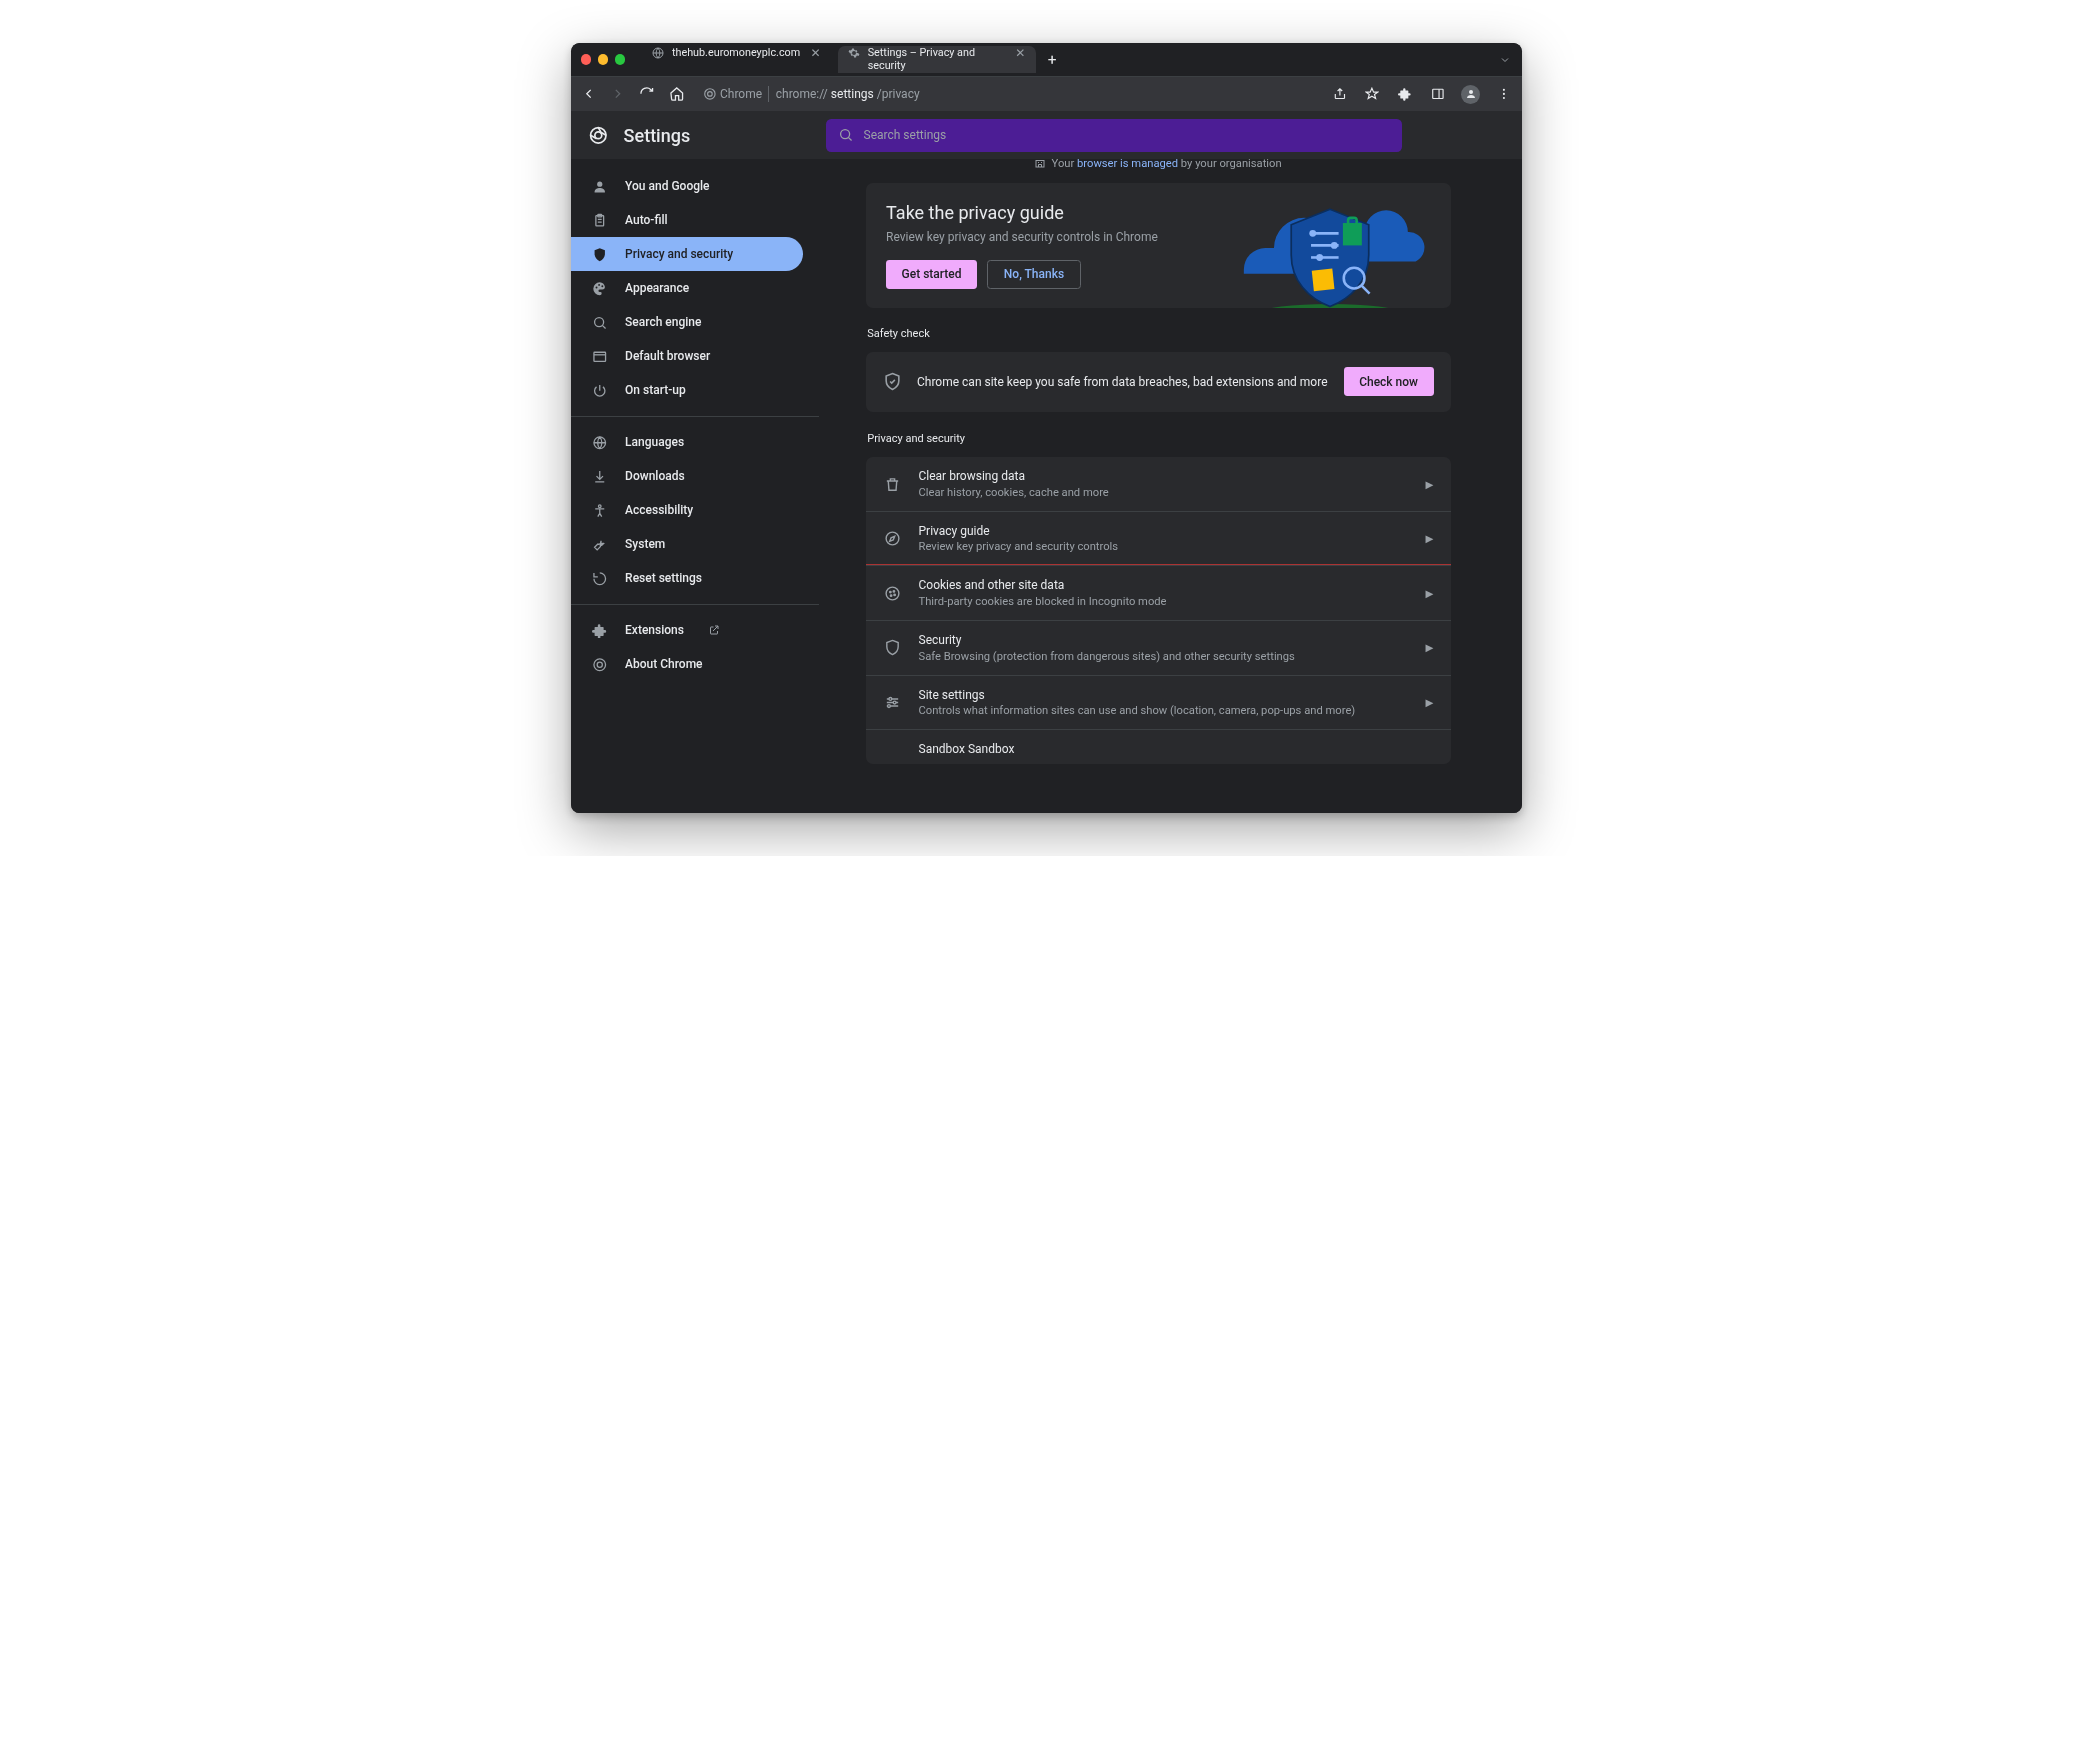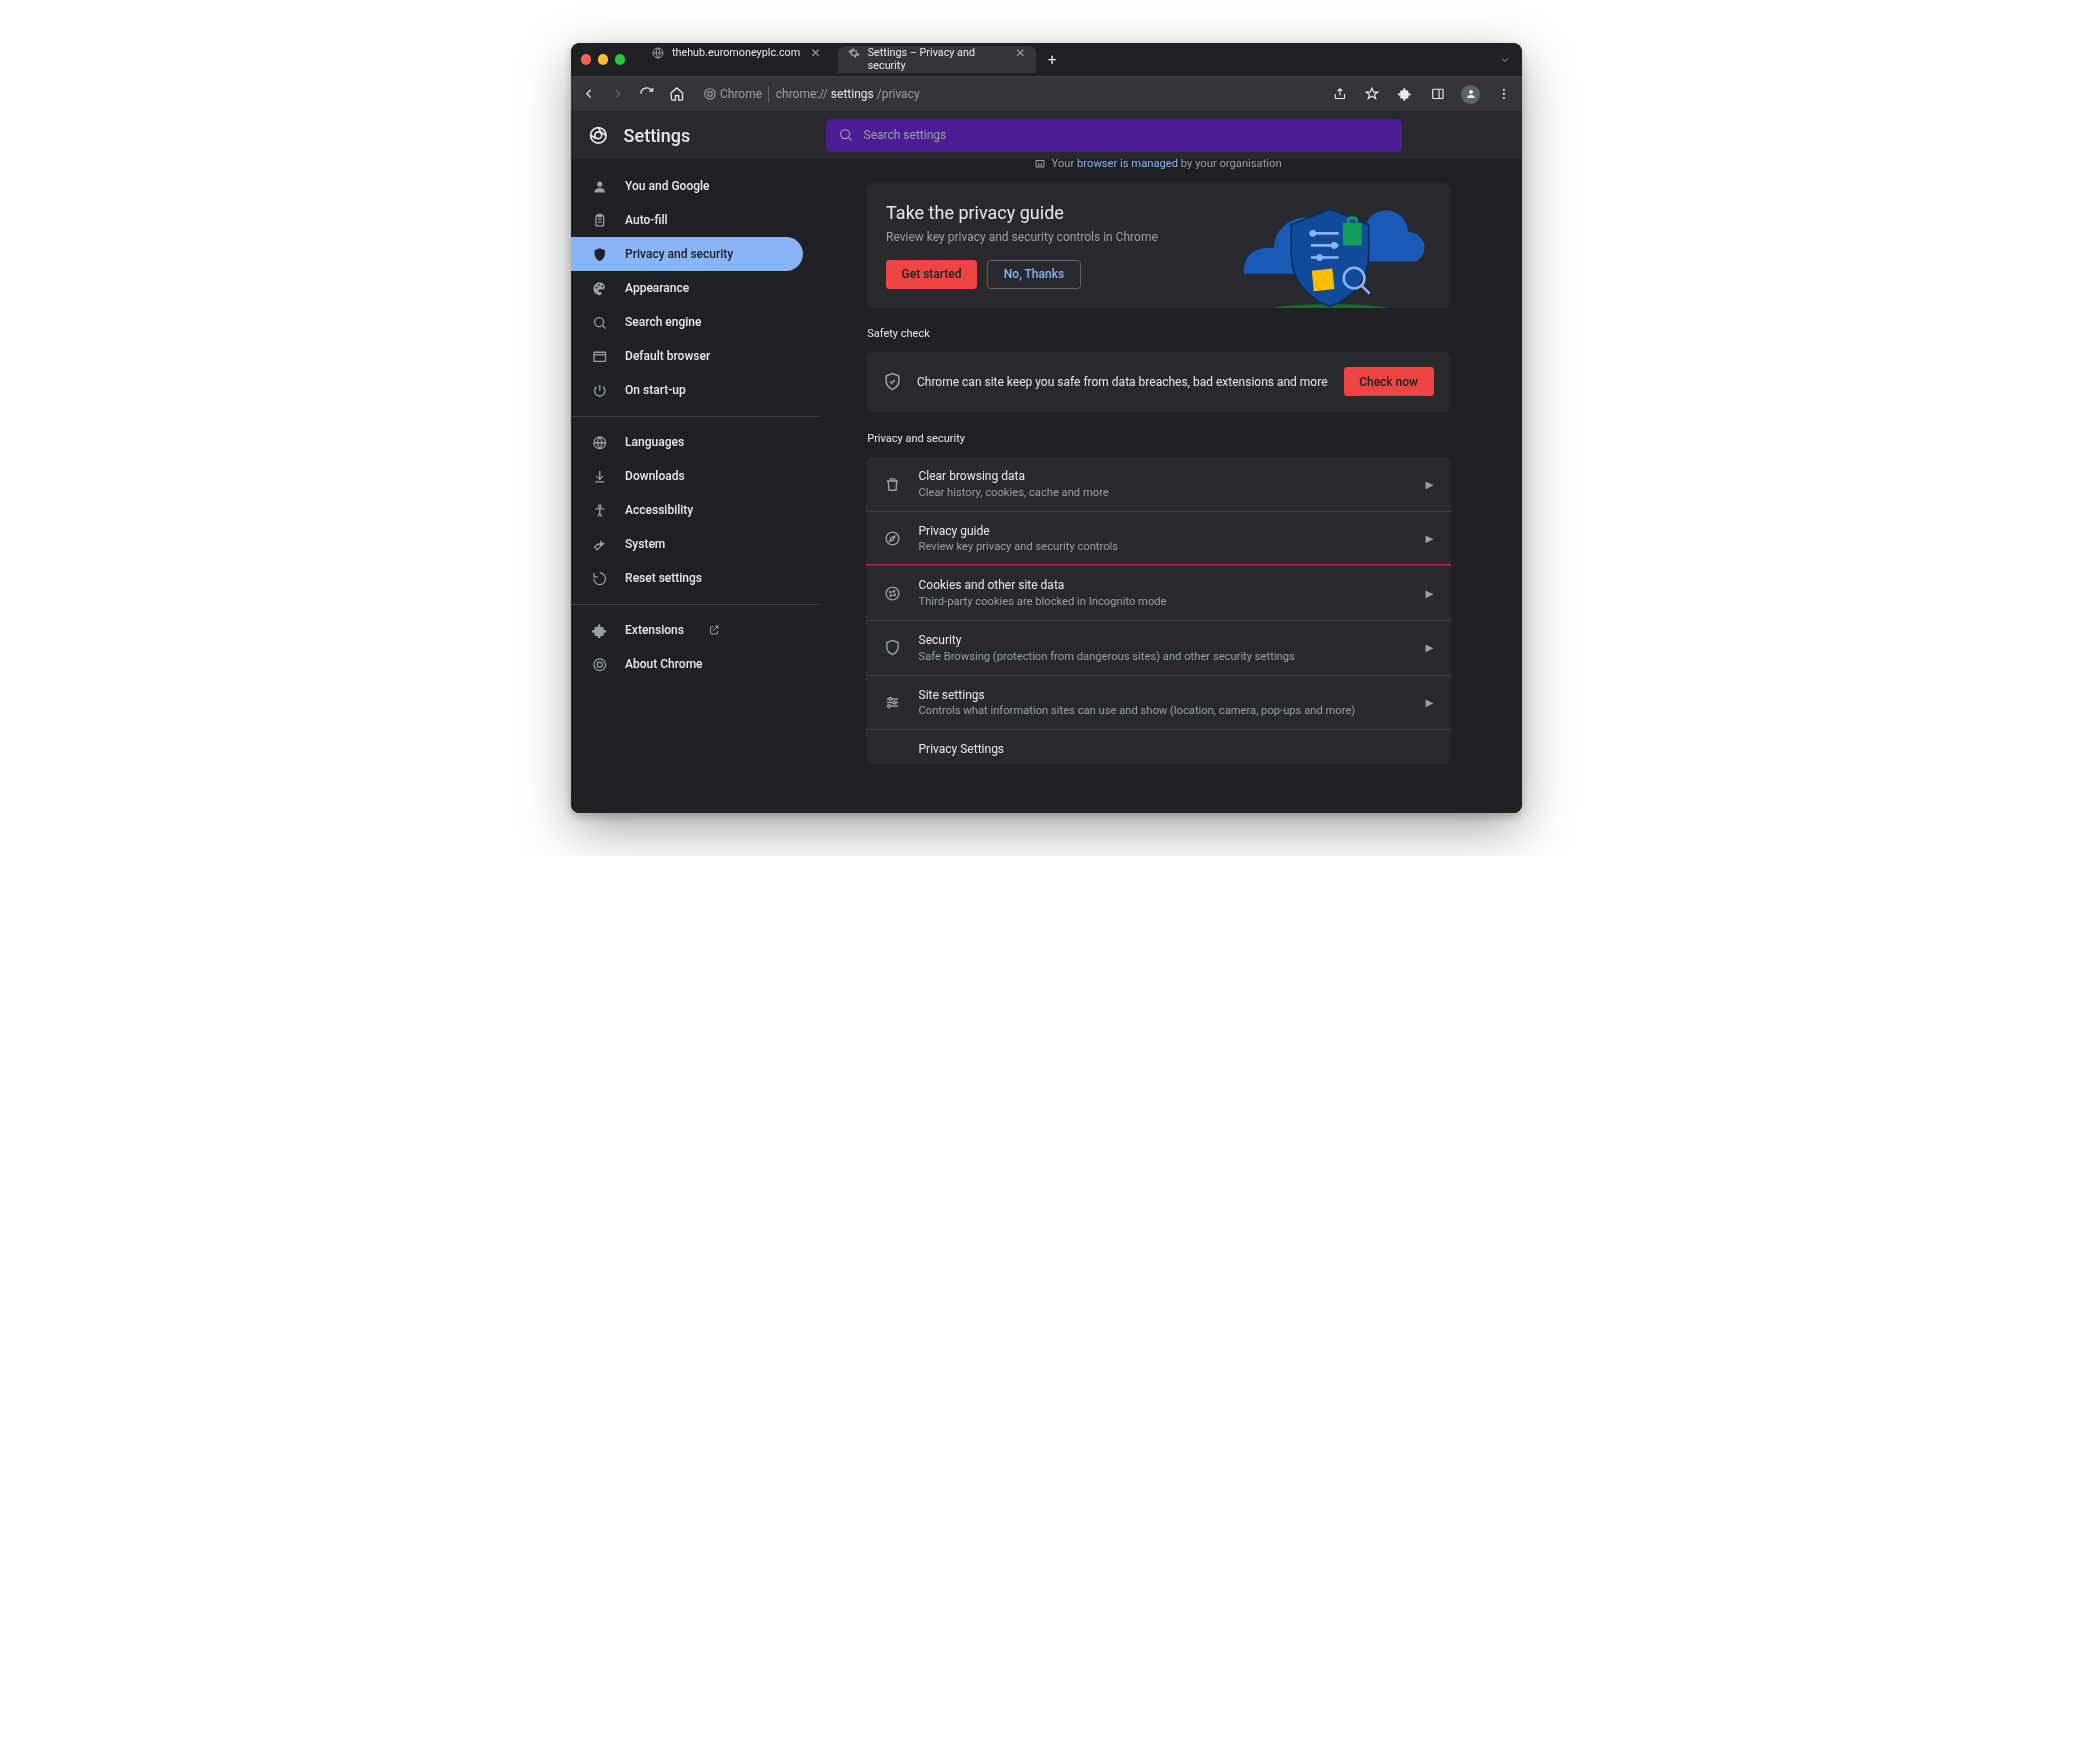--- a/index.html
+++ b/index.html
@@ -49,21 +49,21 @@
   
   .main { flex:1; overflow-y:auto; padding: 0 24px 0 0; }
   .content { width: 585px; margin: 0 auto; }
   .managed { text-align:center; color:#9aa0a6; font-size:11.2px; margin: -1.7px 0 13px; display:flex; justify-content:center; gap:5.2px; align-items:flex-start;}
   .managed a { color:#8ab4f8; text-decoration:none; }
   .card { background:#292a2d; border-radius:6.9px; padding:19px 20.6px; margin-bottom:19px; position:relative; overflow:hidden;}
   .card h2 { color:#e8eaed; font-size:18px; font-weight:400; margin-bottom:6.9px;}
   .card p { color:#9aa0a6; font-size:12px; margin-bottom:15.5px;}
   .btn-row { display:flex; gap:10.3px; }
   .btn { height:29px; padding:0 15.5px; border-radius:3.4px; font-size:12px; font-weight:500; display:flex; align-items:center; border:none;}
-  .btn-primary { background:#ef4444; color:#202124; }
+  .btn-primary { background:#f0abfc; color:#202124; }
   .btn-outline { background:transparent; border:0.9px solid #5f6368; color:#8ab4f8; }
   .illus { position:absolute; right:8.6px; top:8.6px; width:224px; height:129px; }
   .section-title { color:#e8eaed; font-size:11px; margin:6.9px 0 12px 1.7px; font-weight:400;}
   
   .safety-card { background:#292a2d; border-radius:6.9px; padding:15.5px 17px; display:flex; align-items:center; gap:15.5px; margin-bottom:20.6px;}
   .safety-card .txt { flex:1; color:#e8eaed; font-size:12px; }
   
   .list { background:#292a2d; border-radius:6.9px; overflow:hidden;}
   .row { display:flex; align-items:center; padding:12px 17px; gap:17px; border-top:0.9px solid #3c4043; position:relative;}
   .row:first-child { border-top:none; }
@@ -469,21 +469,21 @@
             <div class="labels">
                 <div class="t">Site settings</div>
                 <div class="s">Controls what information sites can use and show (location, camera, pop-ups and more)</div>
               </div>
             <span class="arrow">▶</span>
           </div>
 
           <div class="row partial">
             <span class="ricon"></span>
             <div class="labels">
-                <div class="t">Privacy Settings</div>
+                <div class="t">Sandbox Sandbox</div>
               </div>
           </div>
 
         </div>
       </div>
     </div>
   </div>
 </div>
 
 

